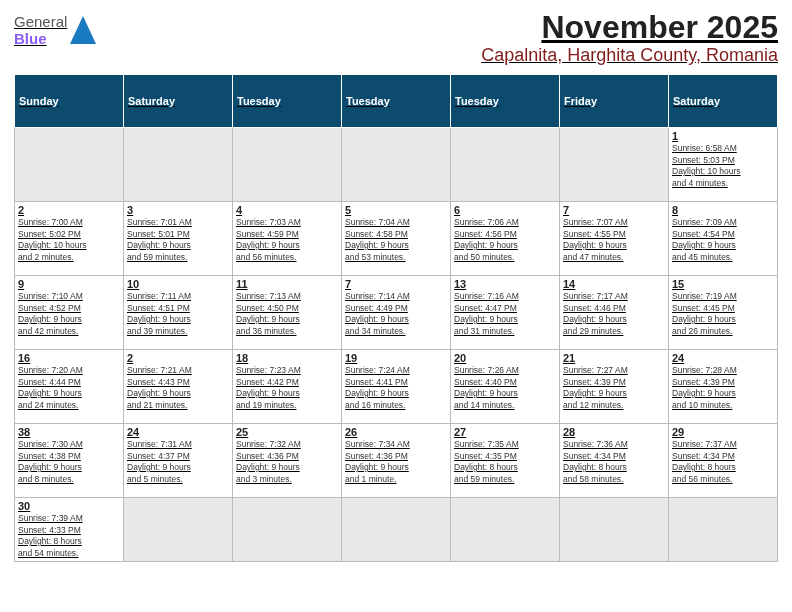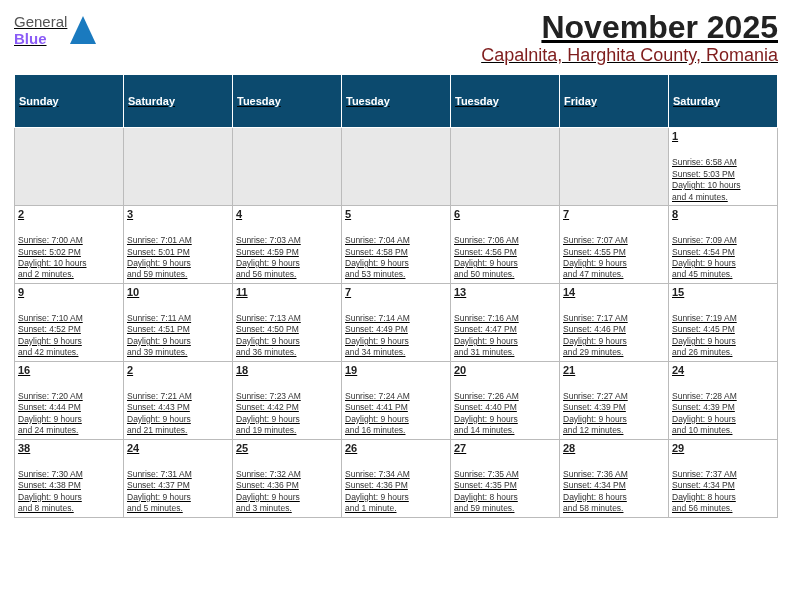--- a/index.html
+++ b/index.html
@@ -70,21 +70,20 @@
       font-size: 11px;
       font-weight: bold;
       color: #222;
       display: block;
       margin-bottom: 1px;
     }
     .day-info {
       font-size: 8.5px;
       color: #333;
       line-height: 1.35;
-      margin-top: 15px;
     }
   </style>
 </head>
 <body>
 
 <div class="page">
 
   <div class="header">
 
     <div style="display:flex;flex-direction:column;align-items:flex-start;padding-top:4px;">
@@ -244,15 +243,27 @@
           </td>
           <td>
             <span class="day-num">28</span>
             <div class="day-info">Sunrise: 7:36 AM<br>Sunset: 4:34 PM<br>Daylight: 8 hours<br>and 58 minutes.</div>
           </td>
           <td>
             <span class="day-num">29</span>
             <div class="day-info">Sunrise: 7:37 AM<br>Sunset: 4:34 PM<br>Daylight: 8 hours<br>and 56 minutes.</div>
           </td>
         </tr>
+        <tr>
+          <td class="last-row">
+            <span class="day-num">30</span>
+            <div class="day-info">Sunrise: 7:39 AM<br>Sunset: 4:33 PM<br>Daylight: 8 hours<br>and 54 minutes.</div>
+          </td>
+          <td class="last-row empty"></td>
+          <td class="last-row empty"></td>
+          <td class="last-row empty"></td>
+          <td class="last-row empty"></td>
+          <td class="last-row empty"></td>
+          <td class="last-row empty"></td>
+        </tr>
       </tbody>
   </table>
 </div>
 
 </body></html>

